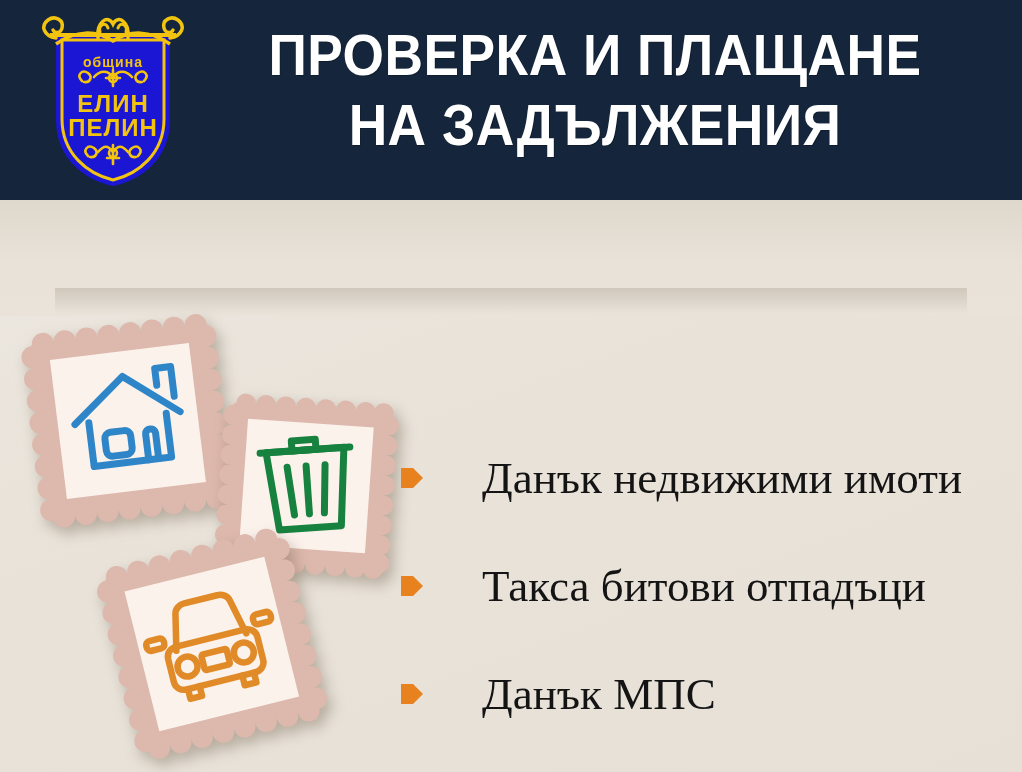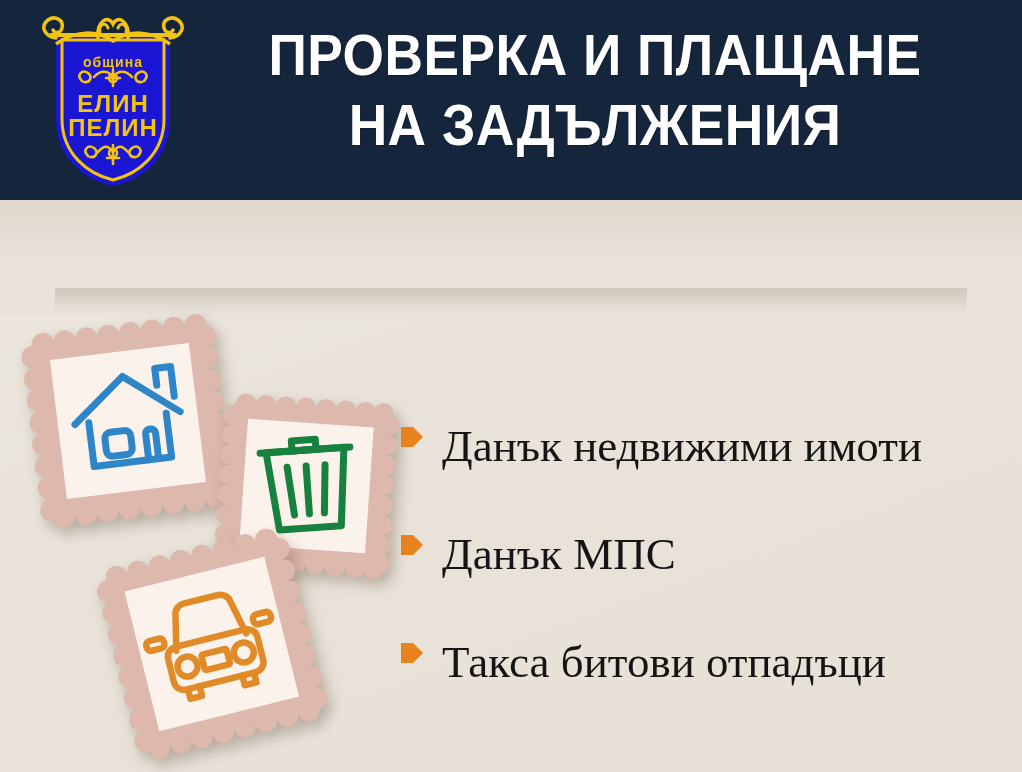--- a/index.html
+++ b/index.html
@@ -145,21 +145,23 @@
   
   .bullet-list {
     position: absolute;
     left: 400px;
     top: 424px;
     width: 614px;
     z-index: 12;
   }
   .bullet-row {
     display: flex;
+    align-items: center;
     height: 108px;
+    gap: 40px;
   }
   .bullet-marker {
     flex: 0 0 auto;
     width: 24px;
     height: 26px;
     margin-right: 18px;
   }
   .bullet-label {
     font-family: "Liberation Serif", serif;
     font-size: 45px;
@@ -387,25 +389,25 @@
       <svg class="bullet-marker" viewBox="0 0 24 26">
         <path d="M1 3 H13 L23 13 L13 23 H1 Z" fill="#e8821e"></path>
       </svg>
       <span class="bullet-label">Данък недвижими имоти</span>
     </div>
 
     <div class="bullet-row">
       <svg class="bullet-marker" viewBox="0 0 24 26">
         <path d="M1 3 H13 L23 13 L13 23 H1 Z" fill="#e8821e"></path>
       </svg>
-      <span class="bullet-label">Данък МПС</span>
+      <span class="bullet-label">Такса битови отпадъци</span>
     </div>
 
     <div class="bullet-row">
       <svg class="bullet-marker" viewBox="0 0 24 26">
         <path d="M1 3 H13 L23 13 L13 23 H1 Z" fill="#e8821e"></path>
       </svg>
-      <span class="bullet-label">Такса битови отпадъци</span>
+      <span class="bullet-label">Данък МПС</span>
     </div>
 
   </div>
 
 </div>
 
 </body></html>

